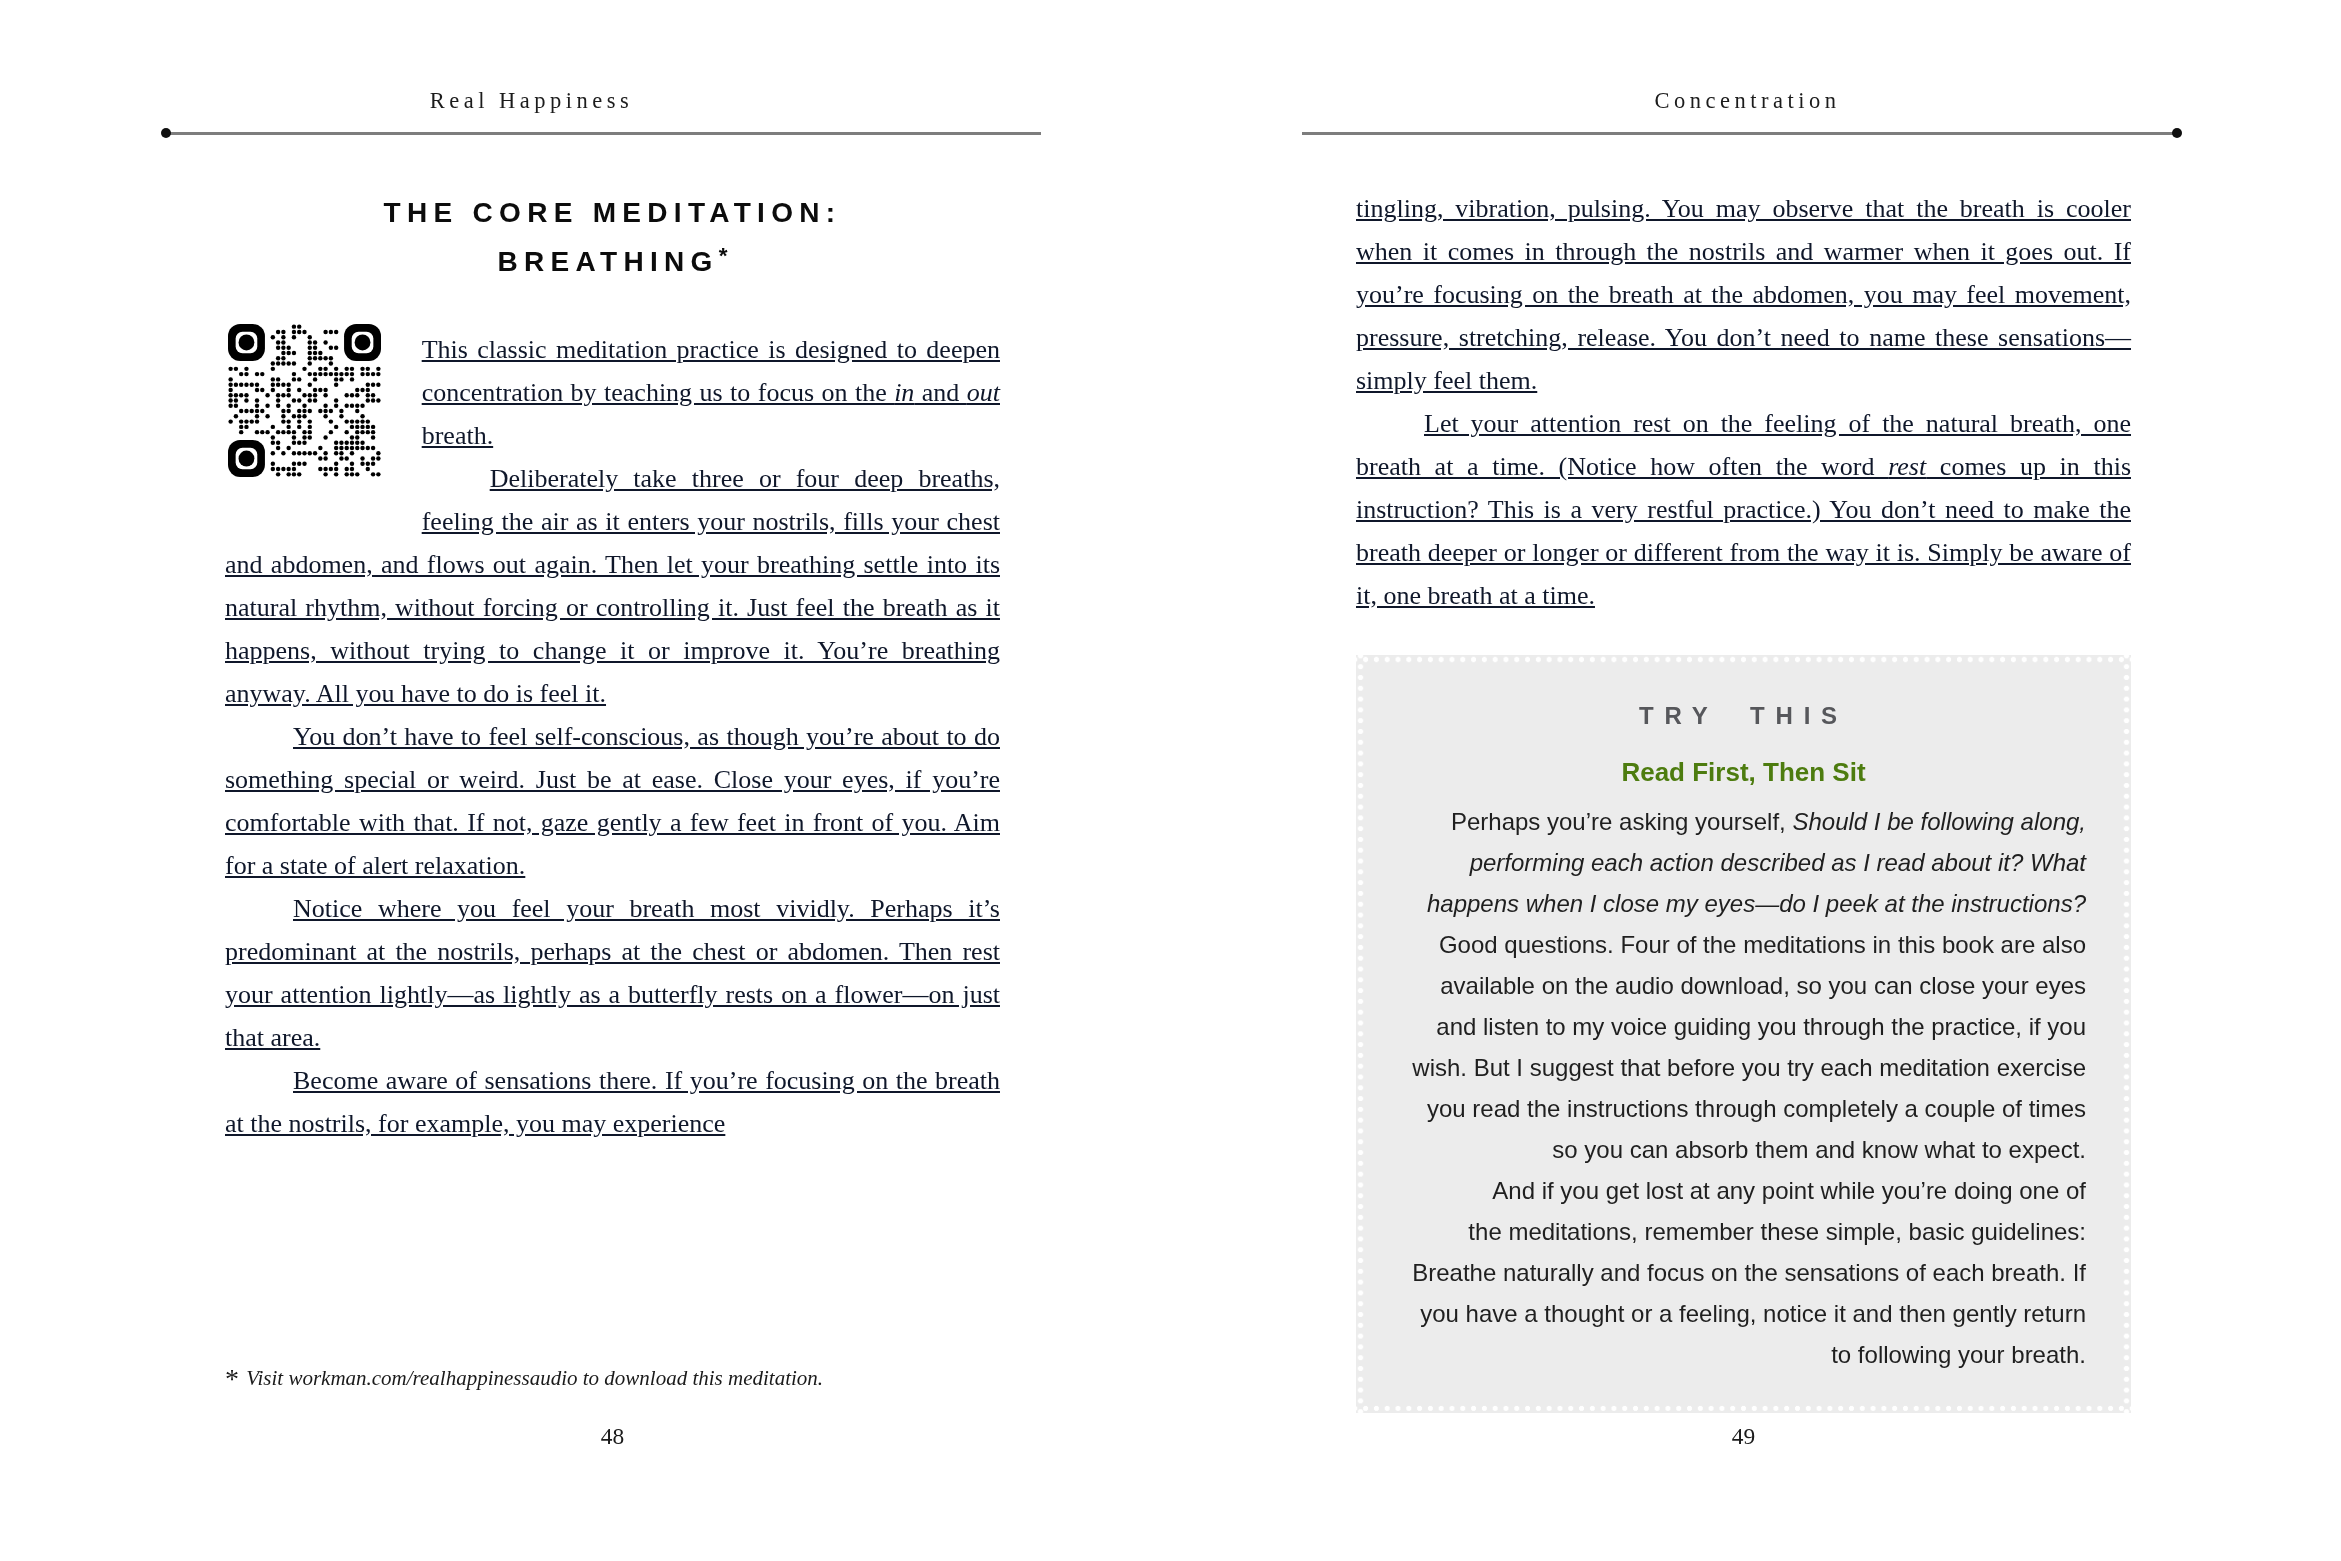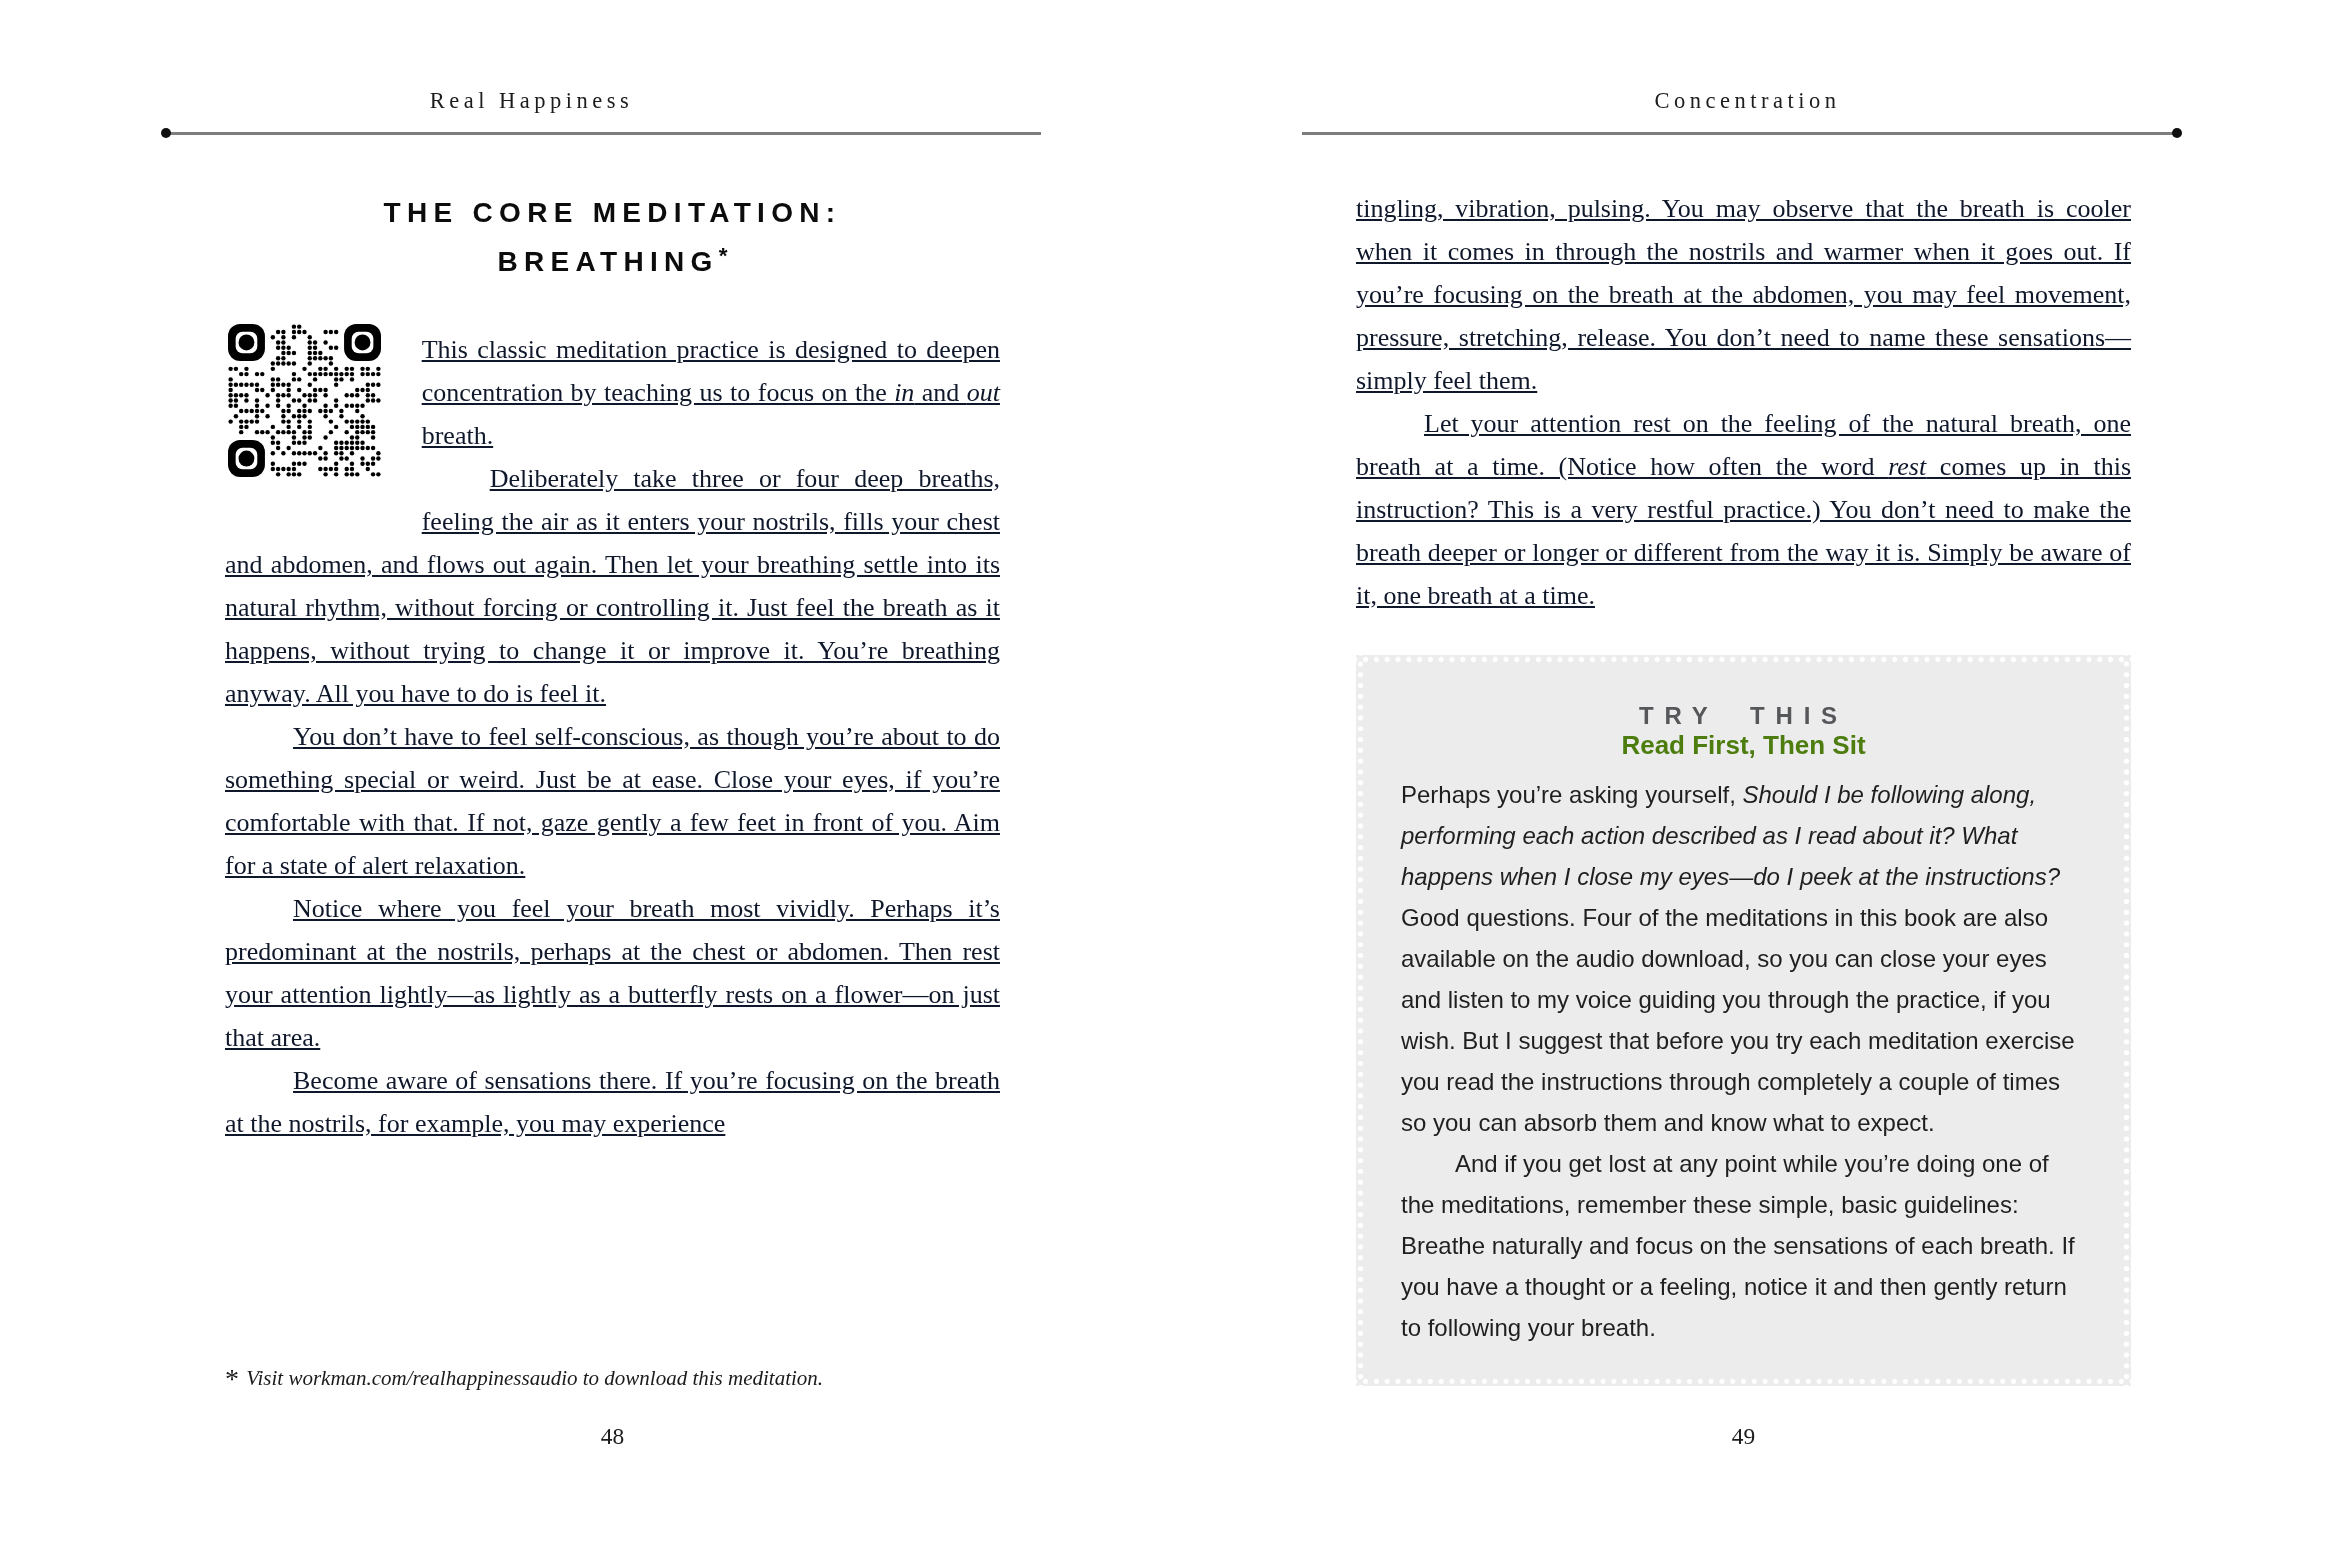--- a/index.html
+++ b/index.html
@@ -63,29 +63,29 @@
   }
   .stamp-dots { position:absolute; background-image:radial-gradient(circle, #ffffff 2.3px, rgba(255,255,255,0) 2.9px); background-size:10.8px 10.8px; background-position:center; }
   .stamp-dots.top    { top:-0.9px; left:0; right:0; height:10.8px; background-repeat:repeat-x; }
   .stamp-dots.bottom { bottom:-0.9px; left:0; right:0; height:10.8px; background-repeat:repeat-x; }
   .stamp-dots.left   { left:-0.9px; top:0; bottom:0; width:10.8px; background-repeat:repeat-y; }
   .stamp-dots.right  { right:-0.9px; top:0; bottom:0; width:10.8px; background-repeat:repeat-y; }
 
   .try-kicker {
     font-family:"Liberation Sans", sans-serif; font-weight:700;
     font-size:24px; letter-spacing:10.8px; word-spacing:14.4px;
-    color:#56575b; text-align:center; margin-bottom:0;
+    color:#56575b; text-align:center; margin-bottom:27px;
   }
   .try-title {
     font-family:"Liberation Sans", sans-serif; font-weight:700;
     font-size:26px; color:#4d7c0f; text-align:center; margin-bottom:12.6px;
   }
   .try-body p {
     font-family:"Liberation Sans", sans-serif; font-size:24px; line-height:41px;
-    color:#1f1f1f; text-align:left;
+    color:#1f1f1f; text-align:right;
   }
   .try-body p.ind { text-indent:54px; }
   .try-body .it { font-style:italic; }
 </style>
 </head>
 <body>
 
 <div class="spread">
 
   <div class="page left">

